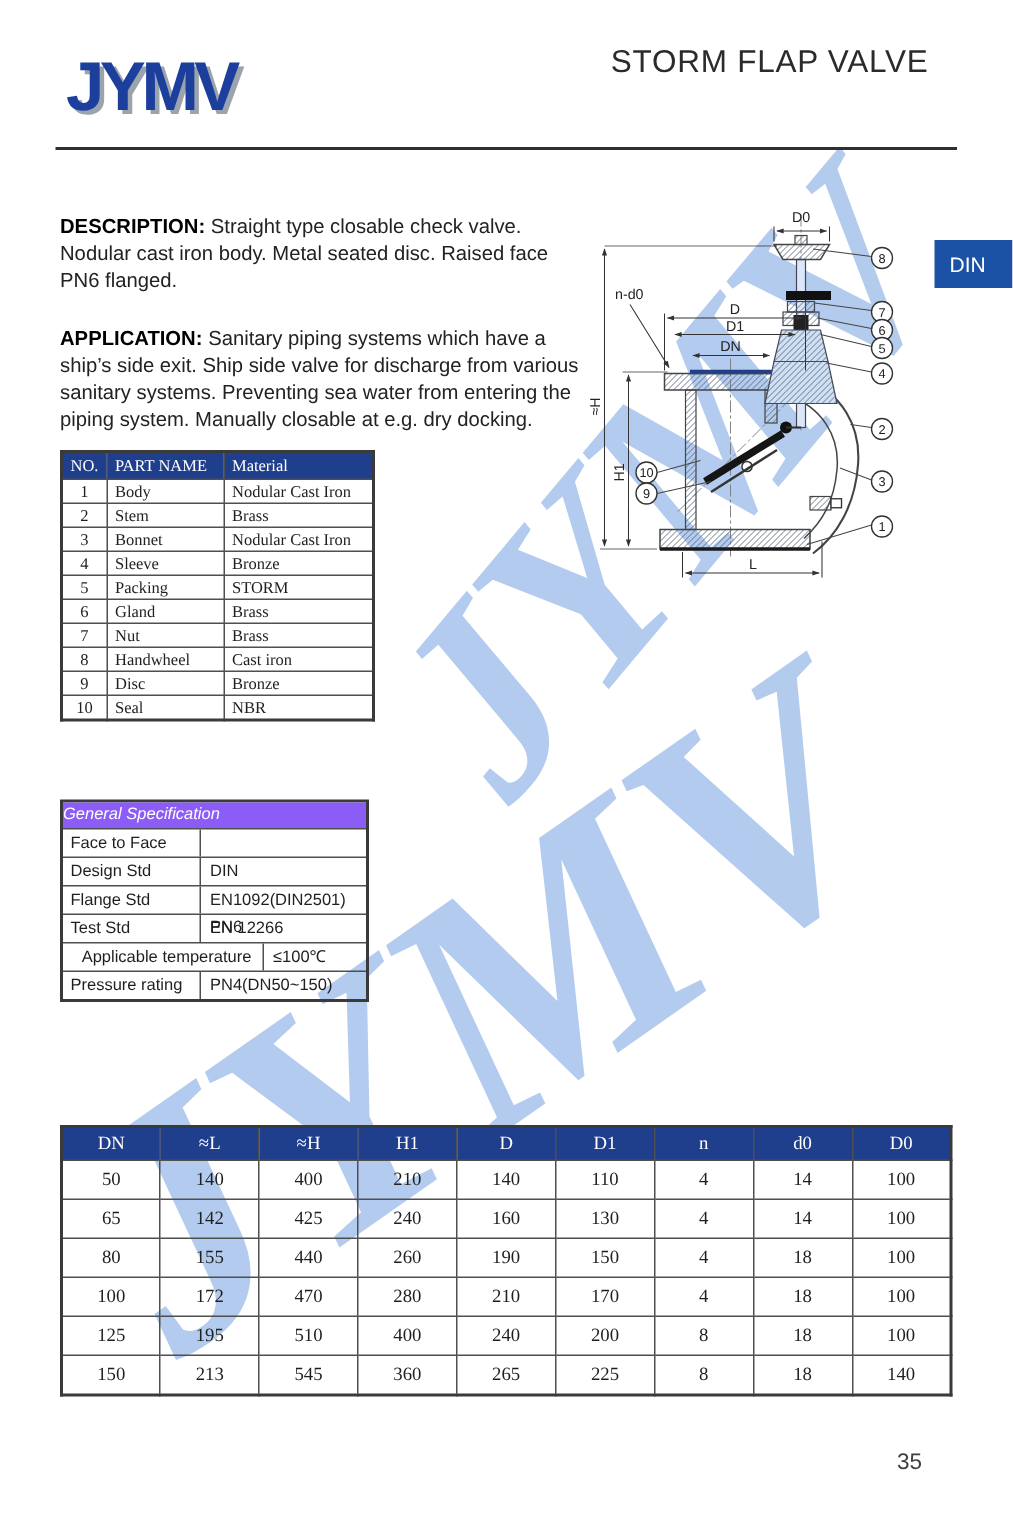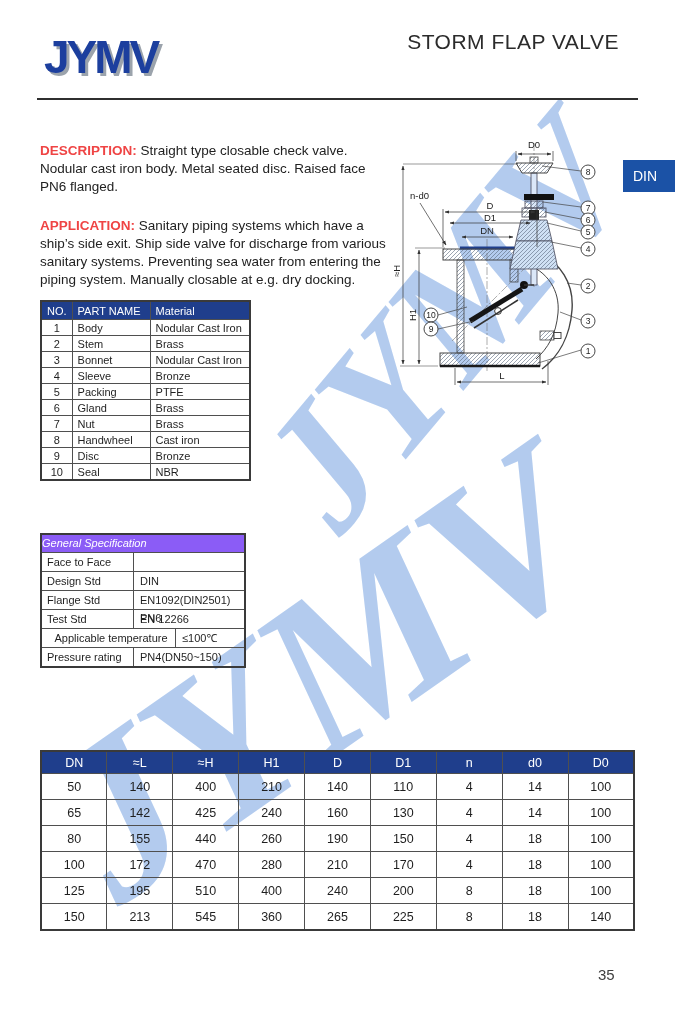--- a/index.html
+++ b/index.html
@@ -21,26 +21,26 @@
   .logo{left:44px;top:34px;font-size:46px;font-weight:900;letter-spacing:-3px;
         color:#1c3f9e;text-shadow:3px 3px 0 #9ba3ac;line-height:1;}
   .title-block{right:56px;top:30px;text-align:right;color:#2b2b2b;}
   .title{font-size:21px;letter-spacing:.5px;line-height:1.1;}
   .part-number{font-size:21px;margin-top:6px;}
   .rule{left:37px;top:98px;width:601px;height:2px;background:#2f2f2f;}
   
   .para{font-size:13.5px;line-height:18px;color:#222;}
   .desc{left:40px;top:128px;width:336px;}
   .app{left:40px;top:203px;width:358px;}
-  .para b{color:#ef4444;}
+  .para b{color:#000000;}
   
   .din-badge{left:623px;top:160px;width:52px;height:32px;background:#1b52a6;
      color:#fff;font-size:14px;display:flex;align-items:center;padding-left:10px;box-sizing:border-box;}
   
-  table{border-collapse:collapse;background:transparent;}
+  table{border-collapse:collapse;background:transparent;font-family:Liberation Serif, serif;}
   th,td{border:1px solid #4f4f4f;}
   
   .parts-table{left:40px;top:300px;}
   .parts-table table{border:2px solid #3a3a3a;font-size:11px;}
   .parts-table th{background:#1f3e8c;color:#fff;font-weight:normal;text-align:left;
       padding:2px 5px;height:13px;}
   .parts-table td{padding:1px 5px;height:13px;}
   .parts-table td:first-child{text-align:center;}
   
   .spec{left:40px;top:533px;width:206px;border:2px solid #3a3a3a;font-size:11px;box-sizing:border-box;}
@@ -253,21 +253,21 @@
           <td>Nodular Cast Iron</td>
         </tr>
         <tr>
           <td>4</td>
           <td>Sleeve</td>
           <td>Bronze</td>
         </tr>
         <tr>
           <td>5</td>
           <td>Packing</td>
-          <td>PTFE</td>
+          <td>STORM</td>
         </tr>
         <tr>
           <td>6</td>
           <td>Gland</td>
           <td>Brass</td>
         </tr>
         <tr>
           <td>7</td>
           <td>Nut</td>
           <td>Brass</td>

